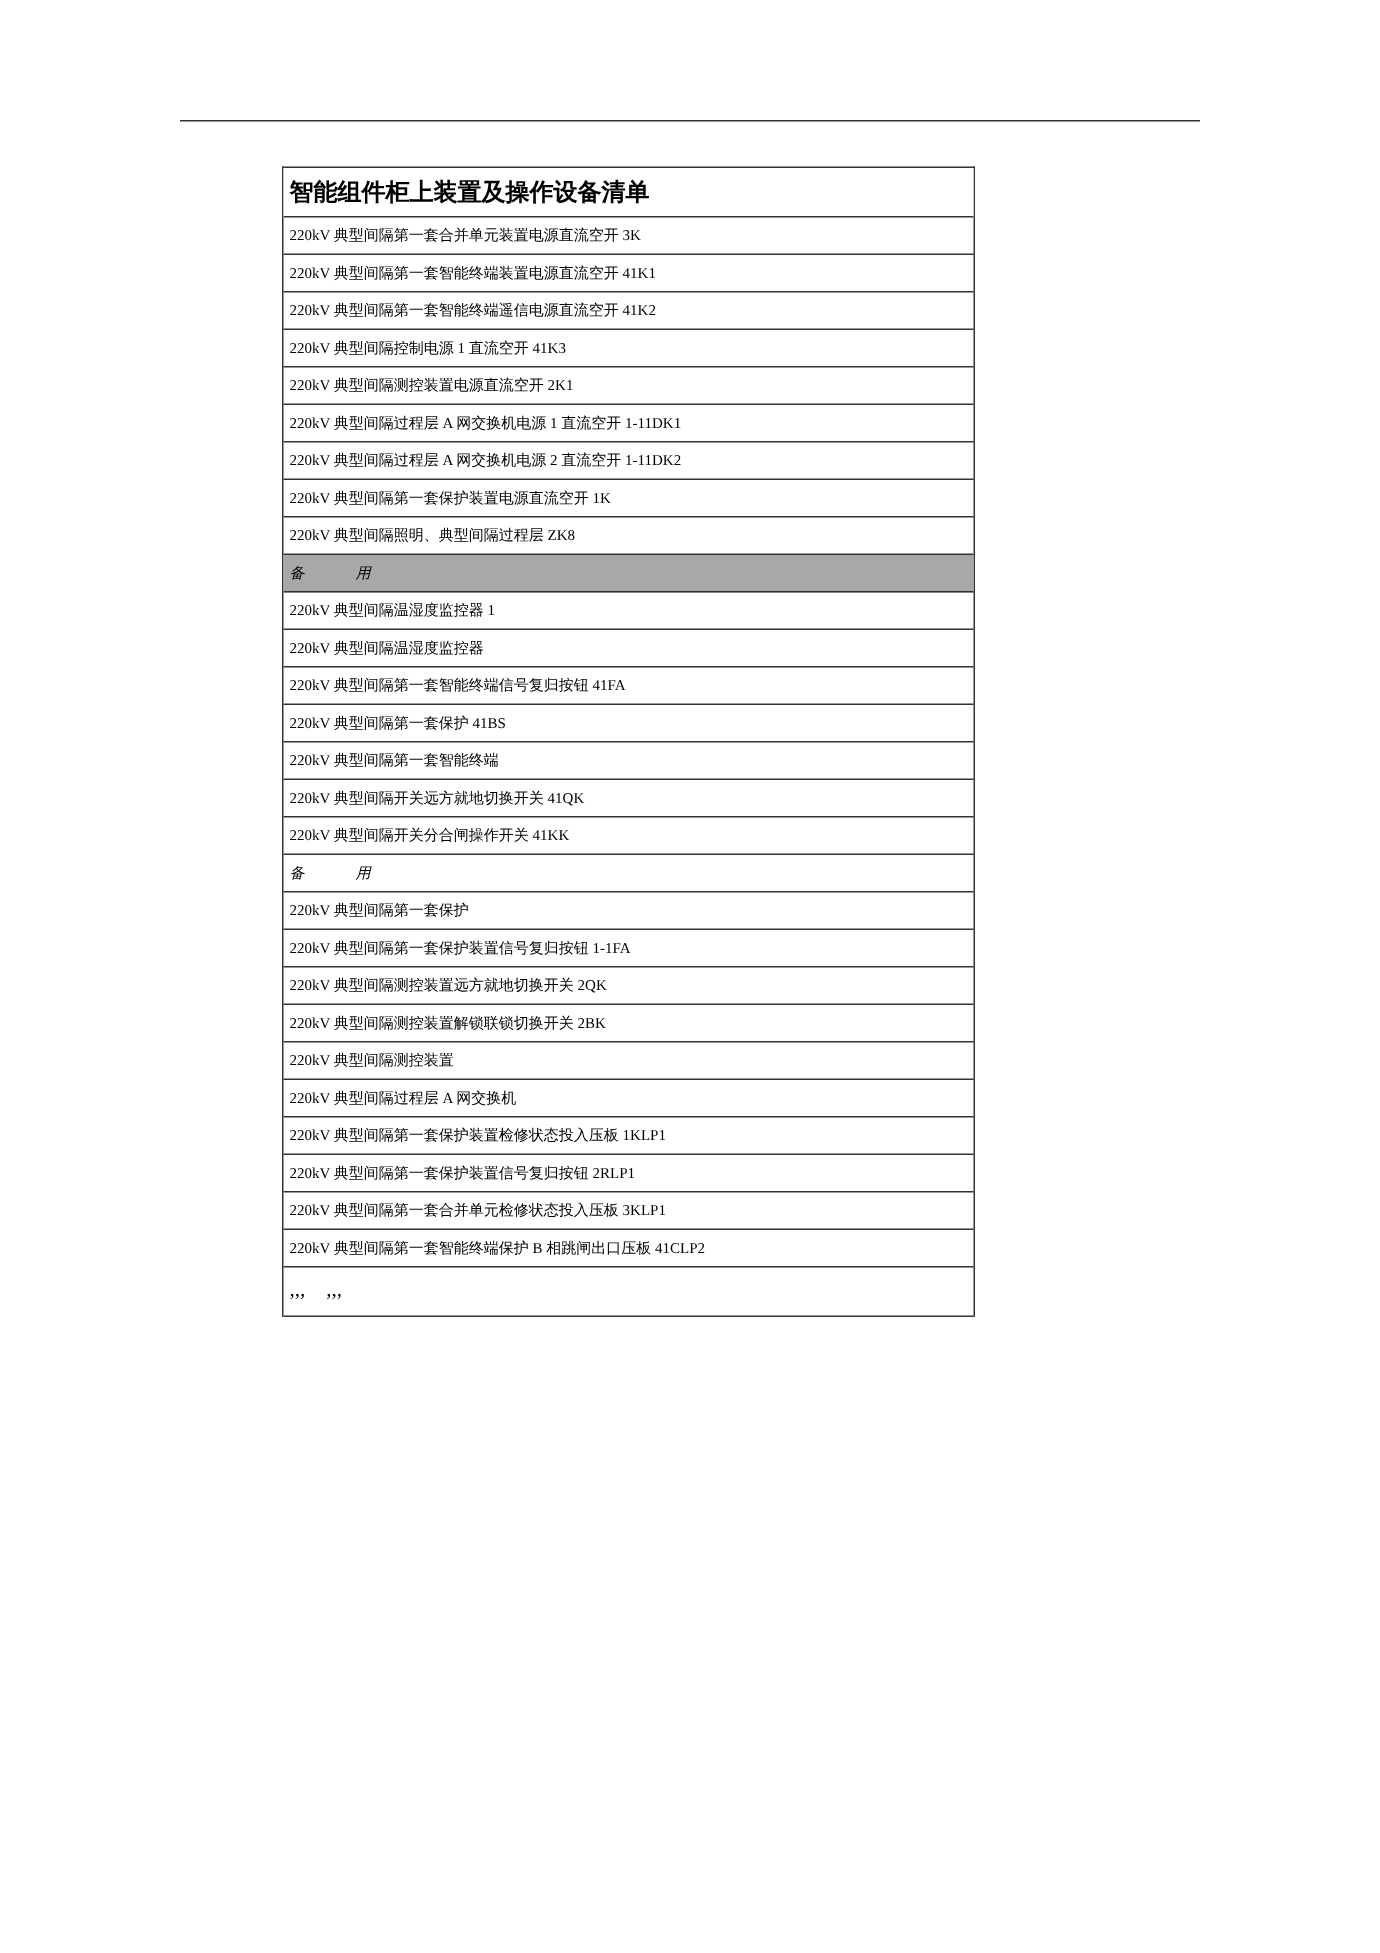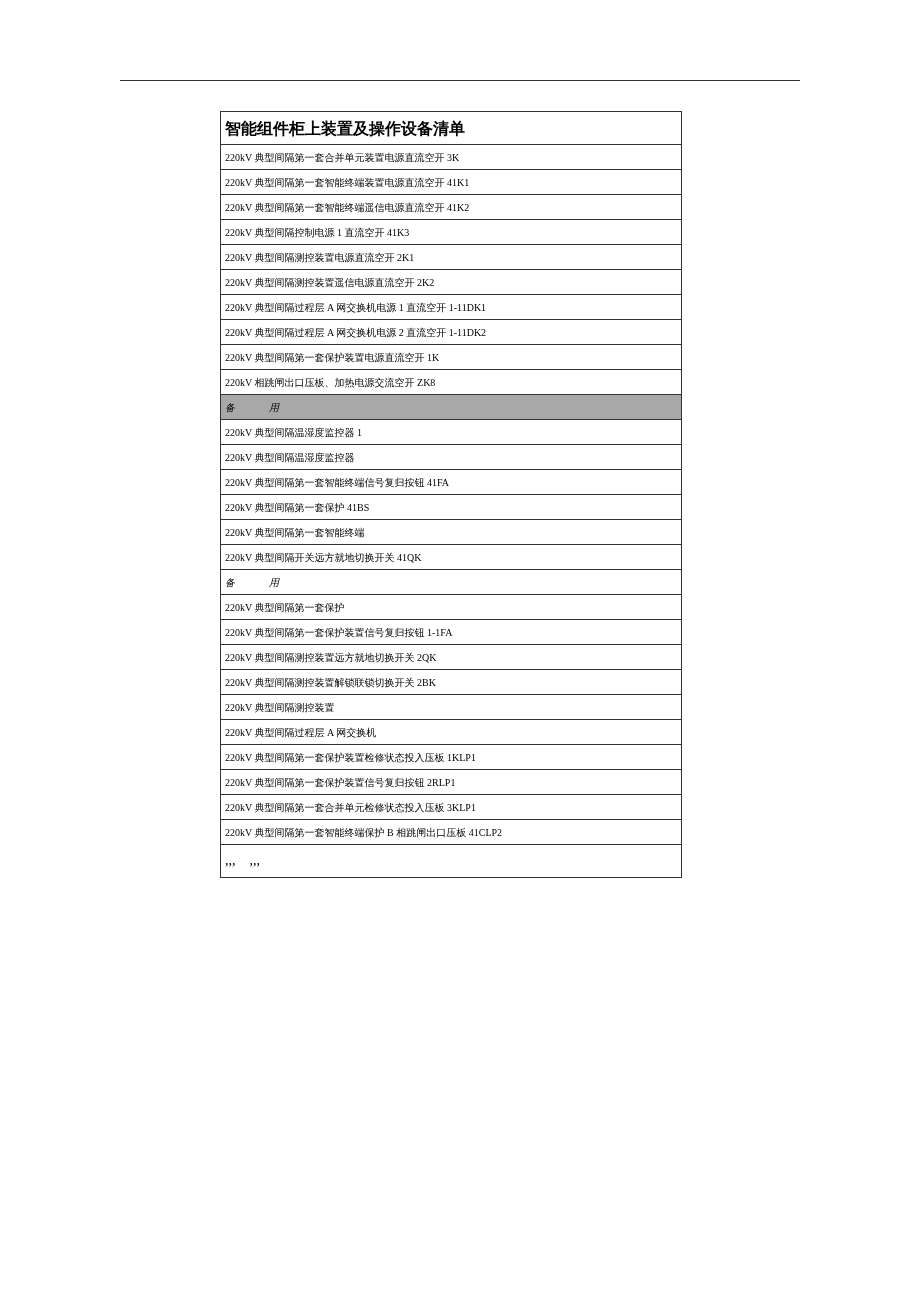--- a/index.html
+++ b/index.html
@@ -1,18 +1,18 @@
 <!DOCTYPE html>
 <html><head>
   <meta charset="utf-8">
   <style>
     body { margin: 0; padding: 0; background: #fff; font-family: "SimSun", "宋体", serif; width: 920px; }
     .page { padding: 80px 100px 0 100px; }
     .hr-top { border-top: 1px solid #333; margin: 0 20px 30px 20px; }
-    .table-wrap { margin-left: 120px; width: 460px; border: 1px solid #333; border-bottom: none; }
+    .table-wrap { margin-left: 88px; width: 460px; border: 1px solid #333; border-bottom: none; }
     .row {
       border-bottom: 1px solid #333;
       padding: 6px 4px 4px 4px;
       font-size: 10px;
       line-height: 1.4;
       color: #000;
       white-space: nowrap;
       overflow: hidden;
     }
     .header-row {
@@ -31,32 +31,32 @@
 <div class="page">
   <div class="hr-top"></div>
   <div class="table-wrap">
     <div class="row header-row">智能组件柜上装置及操作设备清单</div>
 
   <div class="row">220kV 典型间隔第一套合并单元装置电源直流空开 3K</div>
       <div class="row">220kV 典型间隔第一套智能终端装置电源直流空开 41K1</div>
       <div class="row">220kV 典型间隔第一套智能终端遥信电源直流空开 41K2</div>
       <div class="row">220kV 典型间隔控制电源 1 直流空开 41K3</div>
       <div class="row">220kV 典型间隔测控装置电源直流空开 2K1</div>
-      <div class="row">220kV 典型间隔测控装置遥信电源直流空开 2K2</div>
       <div class="row">220kV 典型间隔过程层 A 网交换机电源 1 直流空开 1-11DK1</div>
       <div class="row">220kV 典型间隔过程层 A 网交换机电源 2 直流空开 1-11DK2</div>
       <div class="row">220kV 典型间隔第一套保护装置电源直流空开 1K</div>
-      <div class="row">220kV 相跳闸出口压板、加热电源交流空开 ZK8</div>
+      <div class="row">220kV 典型间隔照明、典型间隔过程层 ZK8</div>
       <div class="row shaded spare">备 用</div>
       <div class="row">220kV 典型间隔温湿度监控器 1</div>
       <div class="row">220kV 典型间隔温湿度监控器</div>
       <div class="row">220kV 典型间隔第一套智能终端信号复归按钮 41FA</div>
       <div class="row">220kV 典型间隔第一套保护 41BS</div>
       <div class="row">220kV 典型间隔第一套智能终端</div>
       <div class="row">220kV 典型间隔开关远方就地切换开关 41QK</div>
+      <div class="row">220kV 典型间隔开关分合闸操作开关 41KK</div>
       <div class="row spare">备 用</div>
       <div class="row">220kV 典型间隔第一套保护</div>
       <div class="row">220kV 典型间隔第一套保护装置信号复归按钮 1-1FA</div>
       <div class="row">220kV 典型间隔测控装置远方就地切换开关 2QK</div>
       <div class="row">220kV 典型间隔测控装置解锁联锁切换开关 2BK</div>
       <div class="row">220kV 典型间隔测控装置</div>
       <div class="row">220kV 典型间隔过程层 A 网交换机</div>
       <div class="row">220kV 典型间隔第一套保护装置检修状态投入压板 1KLP1</div>
       <div class="row">220kV 典型间隔第一套保护装置信号复归按钮 2RLP1</div>
       <div class="row">220kV 典型间隔第一套合并单元检修状态投入压板 3KLP1</div>

